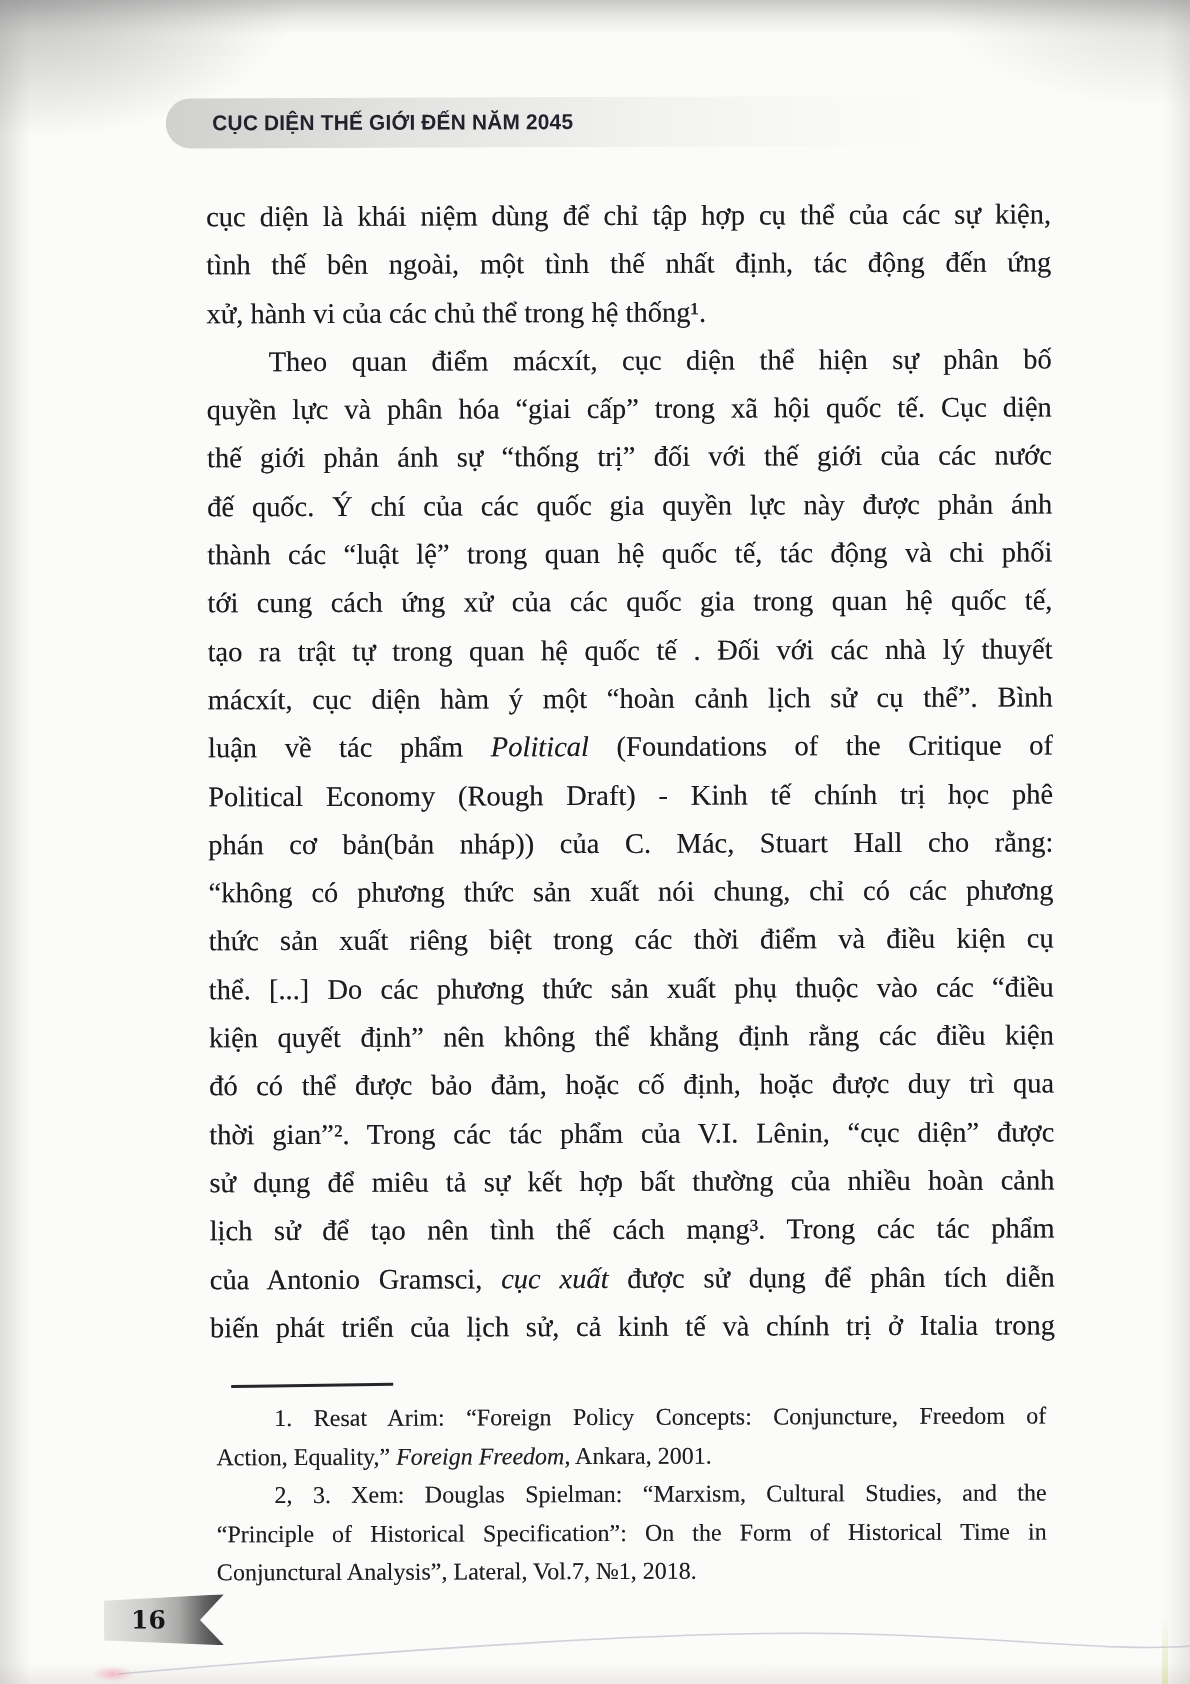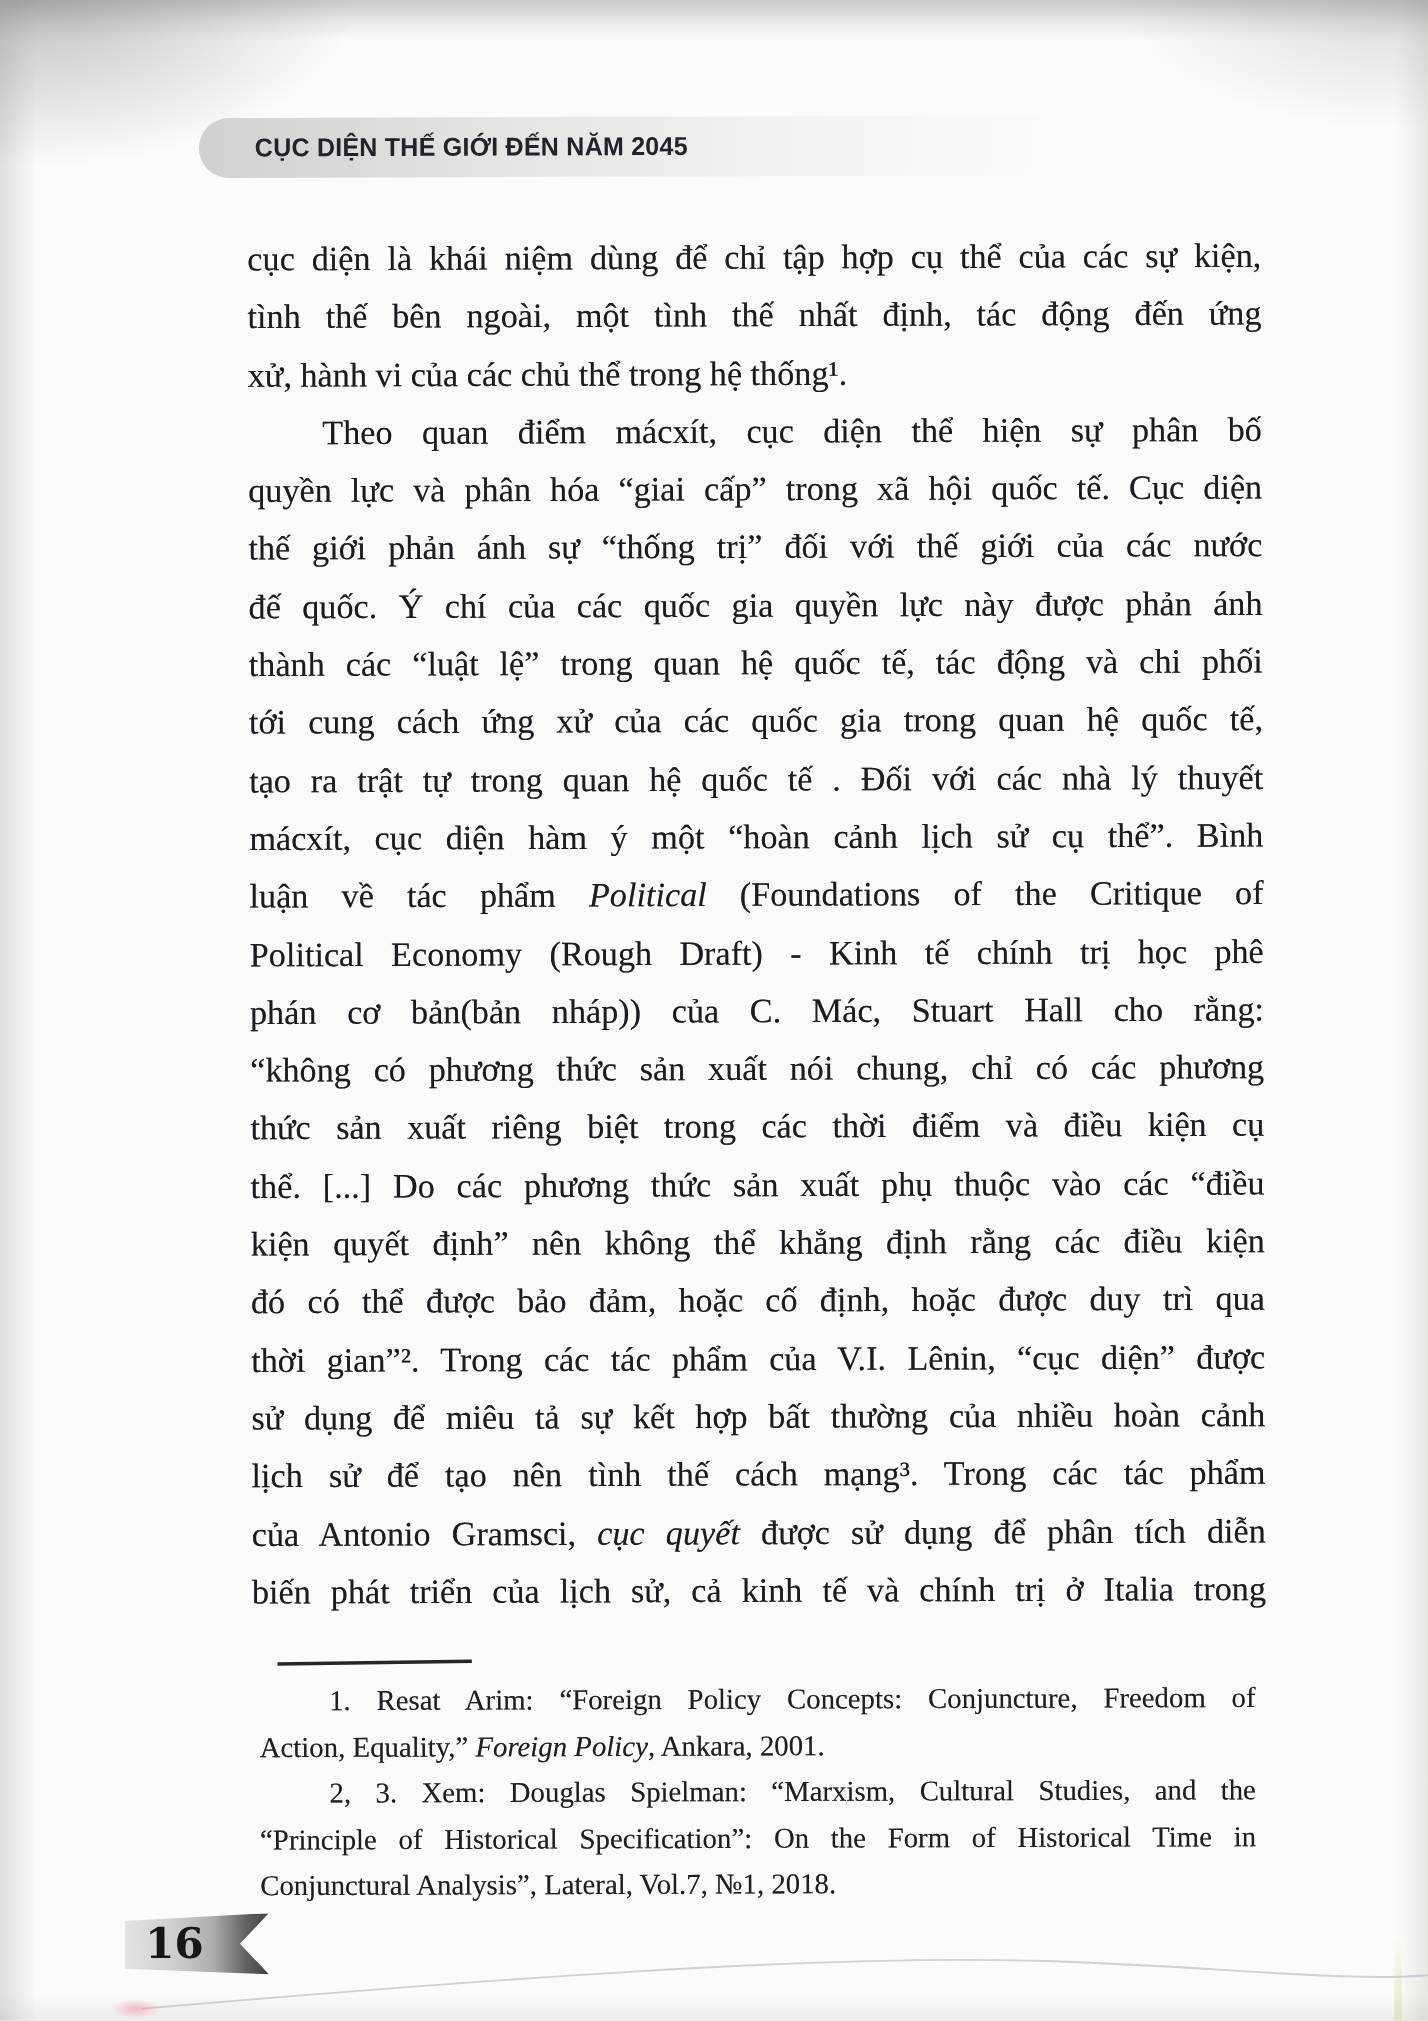--- a/index.html
+++ b/index.html
@@ -60,22 +60,22 @@
   }
   .footnotes .indent{text-indent:58px;}
 
   
   .ribbon{
     position:absolute;left:101px;top:1593px;width:120px;height:51px;
     background:linear-gradient(90deg,#e4e4e2 0%,#cbcbc9 38%,#ababa9 62%,#636365 84%,#414143 100%);
     clip-path:polygon(0 12%, 100% 0, 80% 50%, 100% 100%, 0 90%);
   }
   .pgnum{
-    display:inline-block;padding-left:17px;line-height:51px;
-    font-family:"DejaVu Serif",serif;font-weight:bold;font-size:35px;color:#161618;
+    display:inline-block;padding-left:27px;line-height:51px;
+    font-family:"DejaVu Serif",serif;font-weight:bold;font-size:25px;color:#161618;
   }
 
   
   .curl{position:absolute;left:0;top:0;pointer-events:none;}
   .smudge{position:absolute;left:92px;top:1666px;width:42px;height:16px;border-radius:50%;
     background:radial-gradient(ellipse,rgba(238,140,165,.55),rgba(238,140,165,0) 70%);}
   .edge-sliver{position:absolute;right:22px;bottom:0;width:6px;height:70px;
     background:linear-gradient(180deg,rgba(205,215,130,0),rgba(205,215,130,.45));}
 </style>
 </head>
@@ -115,31 +115,31 @@
           <div class="line just">Political Economy (Rough Draft) - Kinh tế chính trị học phê</div>
           <div class="line just">phán cơ bản(bản nháp)) của C. Mác, Stuart Hall cho rằng:</div>
           <div class="line just">“không có phương thức sản xuất nói chung, chỉ có các phương</div>
           <div class="line just">thức sản xuất riêng biệt trong các thời điểm và điều kiện cụ</div>
           <div class="line just">thể. [...] Do các phương thức sản xuất phụ thuộc vào các “điều</div>
           <div class="line just">kiện quyết định” nên không thể khẳng định rằng các điều kiện</div>
           <div class="line just">đó có thể được bảo đảm, hoặc cố định, hoặc được duy trì qua</div>
           <div class="line just">thời gian”². Trong các tác phẩm của V.I. Lênin, “cục diện” được</div>
           <div class="line just">sử dụng để miêu tả sự kết hợp bất thường của nhiều hoàn cảnh</div>
           <div class="line just">lịch sử để tạo nên tình thế cách mạng³. Trong các tác phẩm</div>
-          <div class="line just">của Antonio Gramsci, <i>cục quyết</i> được sử dụng để phân tích diễn</div>
+          <div class="line just">của Antonio Gramsci, <i>cục xuất</i> được sử dụng để phân tích diễn</div>
           <div class="line just">biến phát triển của lịch sử, cả kinh tế và chính trị ở Italia trong</div>
         </div>
     </div>
 
     <div class="fnsep"></div>
 
     <div class="footnotes">
       <div class="fn">
           <div class="line just indent">1. Resat Arim: “Foreign Policy Concepts: Conjuncture, Freedom of</div>
-          <div class="line">Action, Equality,” <i>Foreign Policy</i>, Ankara, 2001.</div>
+          <div class="line">Action, Equality,” <i>Foreign Freedom</i>, Ankara, 2001.</div>
         </div>
       <div class="fn">
           <div class="line just indent">2, 3. Xem: Douglas Spielman: “Marxism, Cultural Studies, and the</div>
           <div class="line just">“Principle of Historical Specification”: On the Form of Historical Time in</div>
           <div class="line">Conjunctural Analysis”, Lateral, Vol.7, №1, 2018.</div>
         </div>
     </div>
 
     <div class="ribbon">
       <span class="pgnum">16</span>

